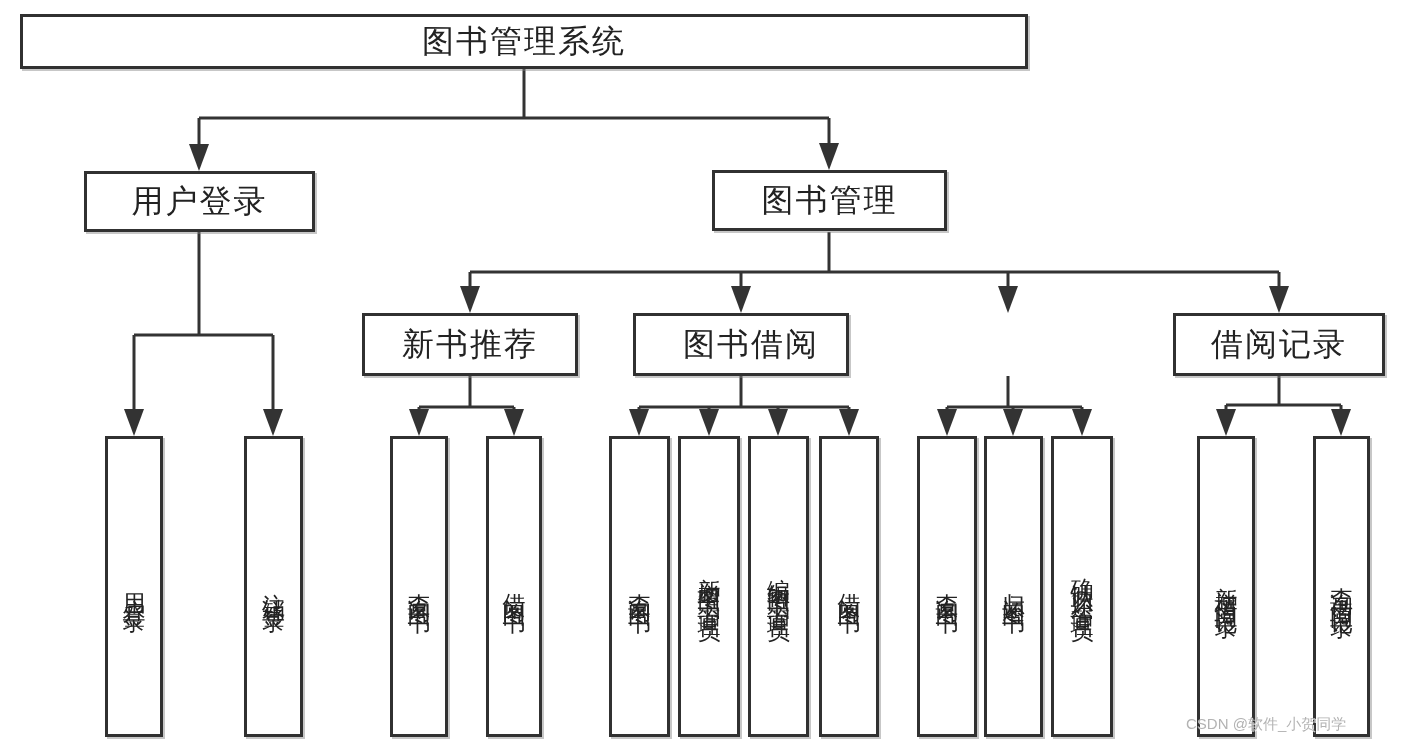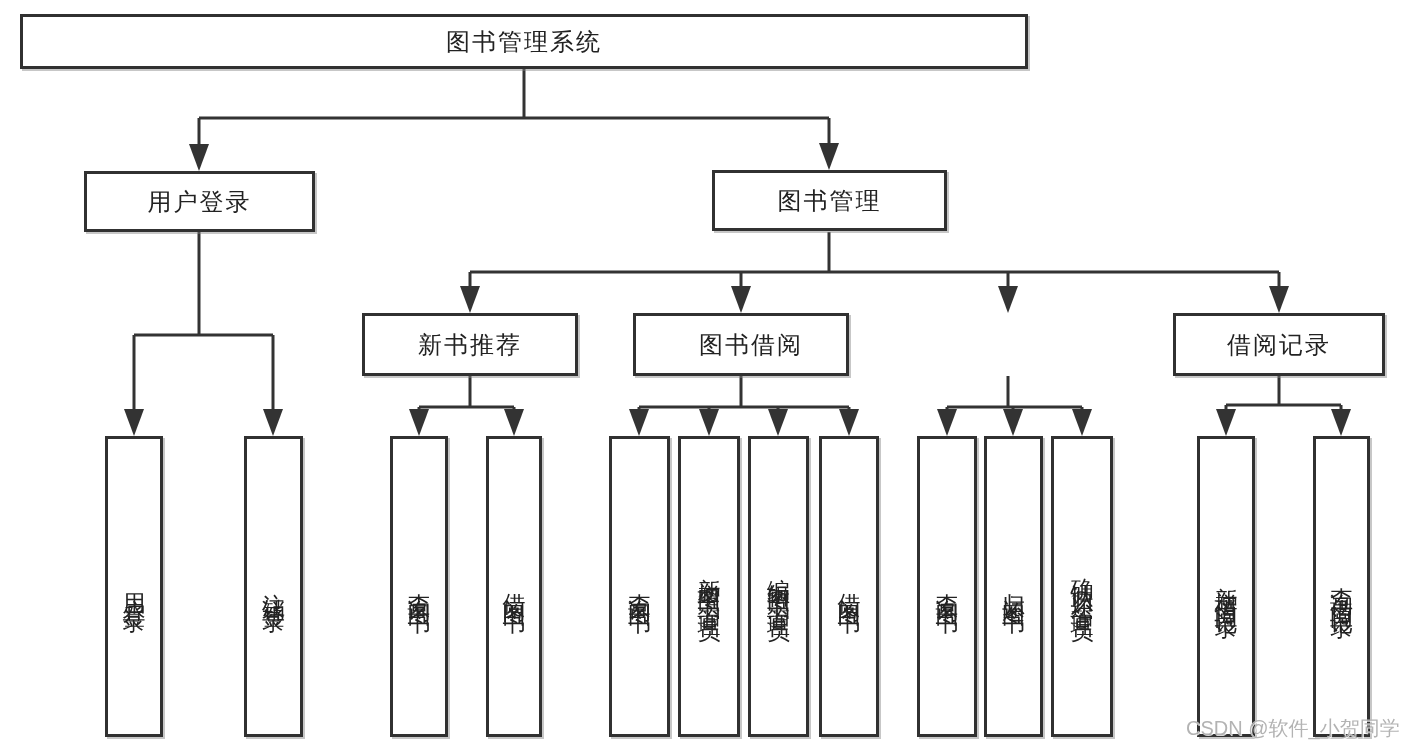--- a/index.html
+++ b/index.html
@@ -14,33 +14,33 @@
   .box{
     position:absolute;
     box-sizing:border-box;
     background:#ffffff;
     border:3px solid #313131;
     box-shadow:2px 2px 0 rgba(130,130,130,.45);
     display:flex;align-items:center;justify-content:center;
     color:#222222;
     z-index:2;
   }
-  .hbox{font-size:24px;letter-spacing:2px;white-space:nowrap;}
+  .hbox{font-size:32px;letter-spacing:2px;white-space:nowrap;}
   .root{left:20px;top:14px;width:1008px;height:55px;}
   .lvl2{top:171px;height:61px;}
   .lvl3{top:313px;height:63px;}
   .leaf{
     top:436px;height:301px;
     writing-mode:vertical-rl;
     font-size:23px;letter-spacing:6px;
     line-height:1;
   }
   .watermark{
     position:absolute;left:1186px;top:715px;
-    font-size:20px;color:#b3b3b3;
+    font-size:15px;color:#b3b3b3;
     text-shadow:1px 1px 0 rgba(255,255,255,.8);
     white-space:nowrap;z-index:5;
   }
 </style>
 </head>
 <body>
 
 <div class="canvas">
 
   <svg class="wires" viewBox="0 0 1405 747" xmlns="http://www.w3.org/2000/svg">

